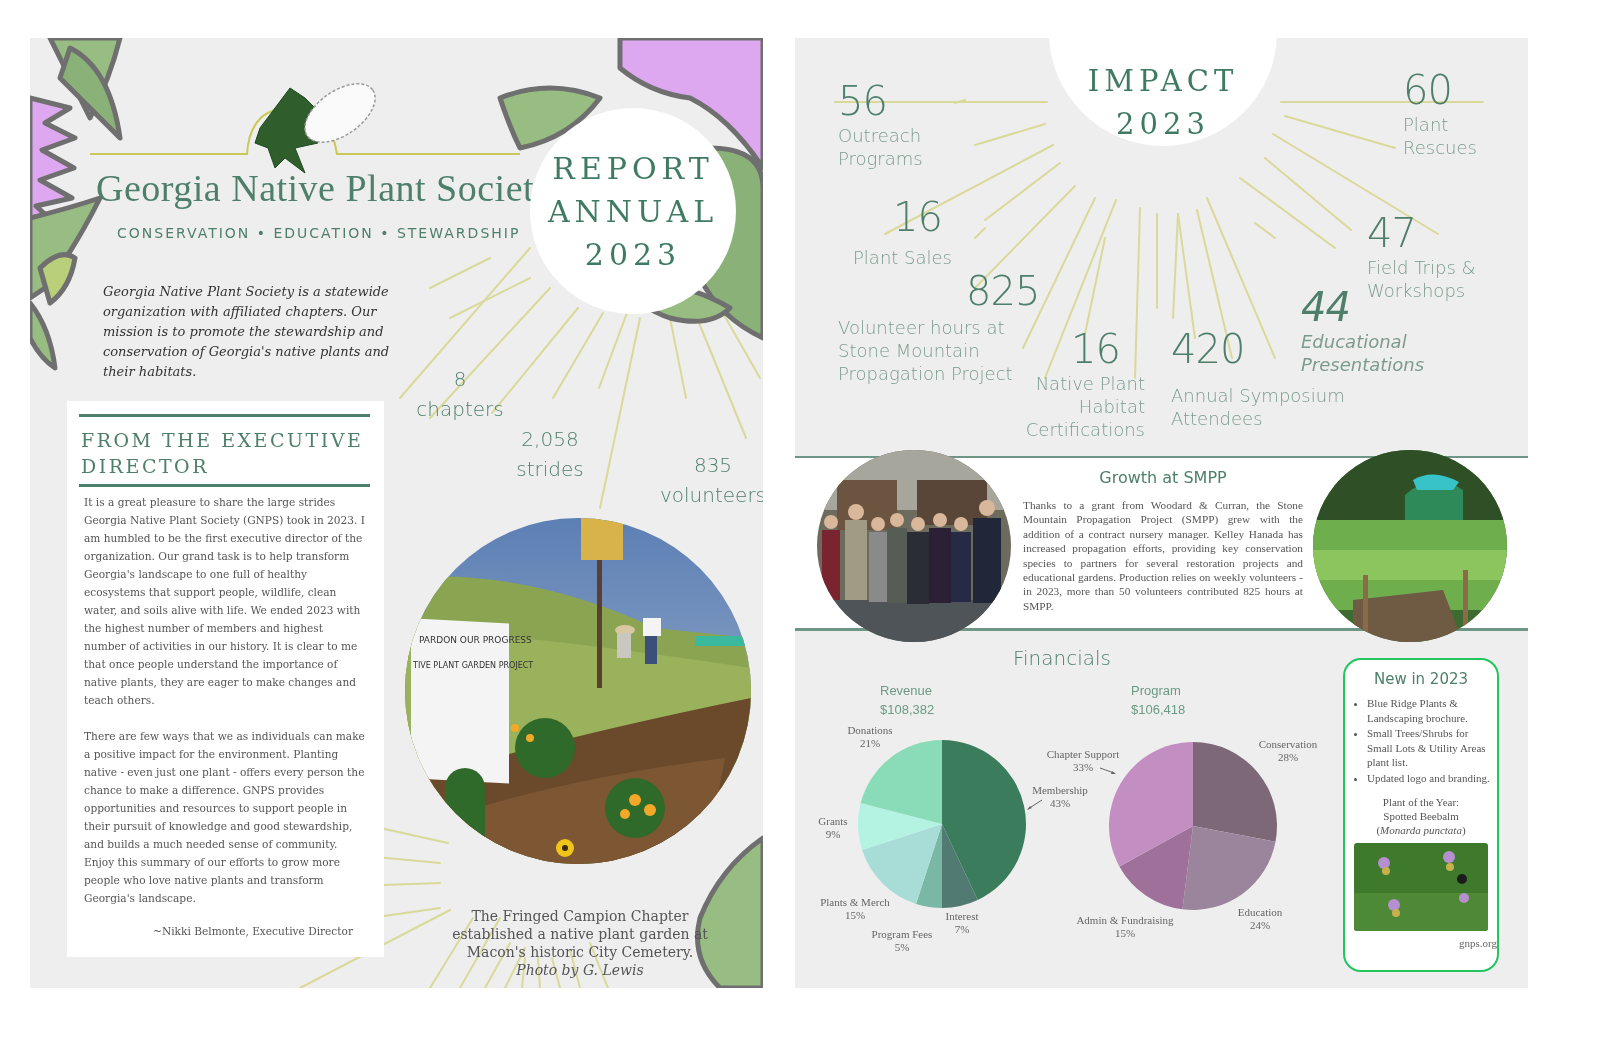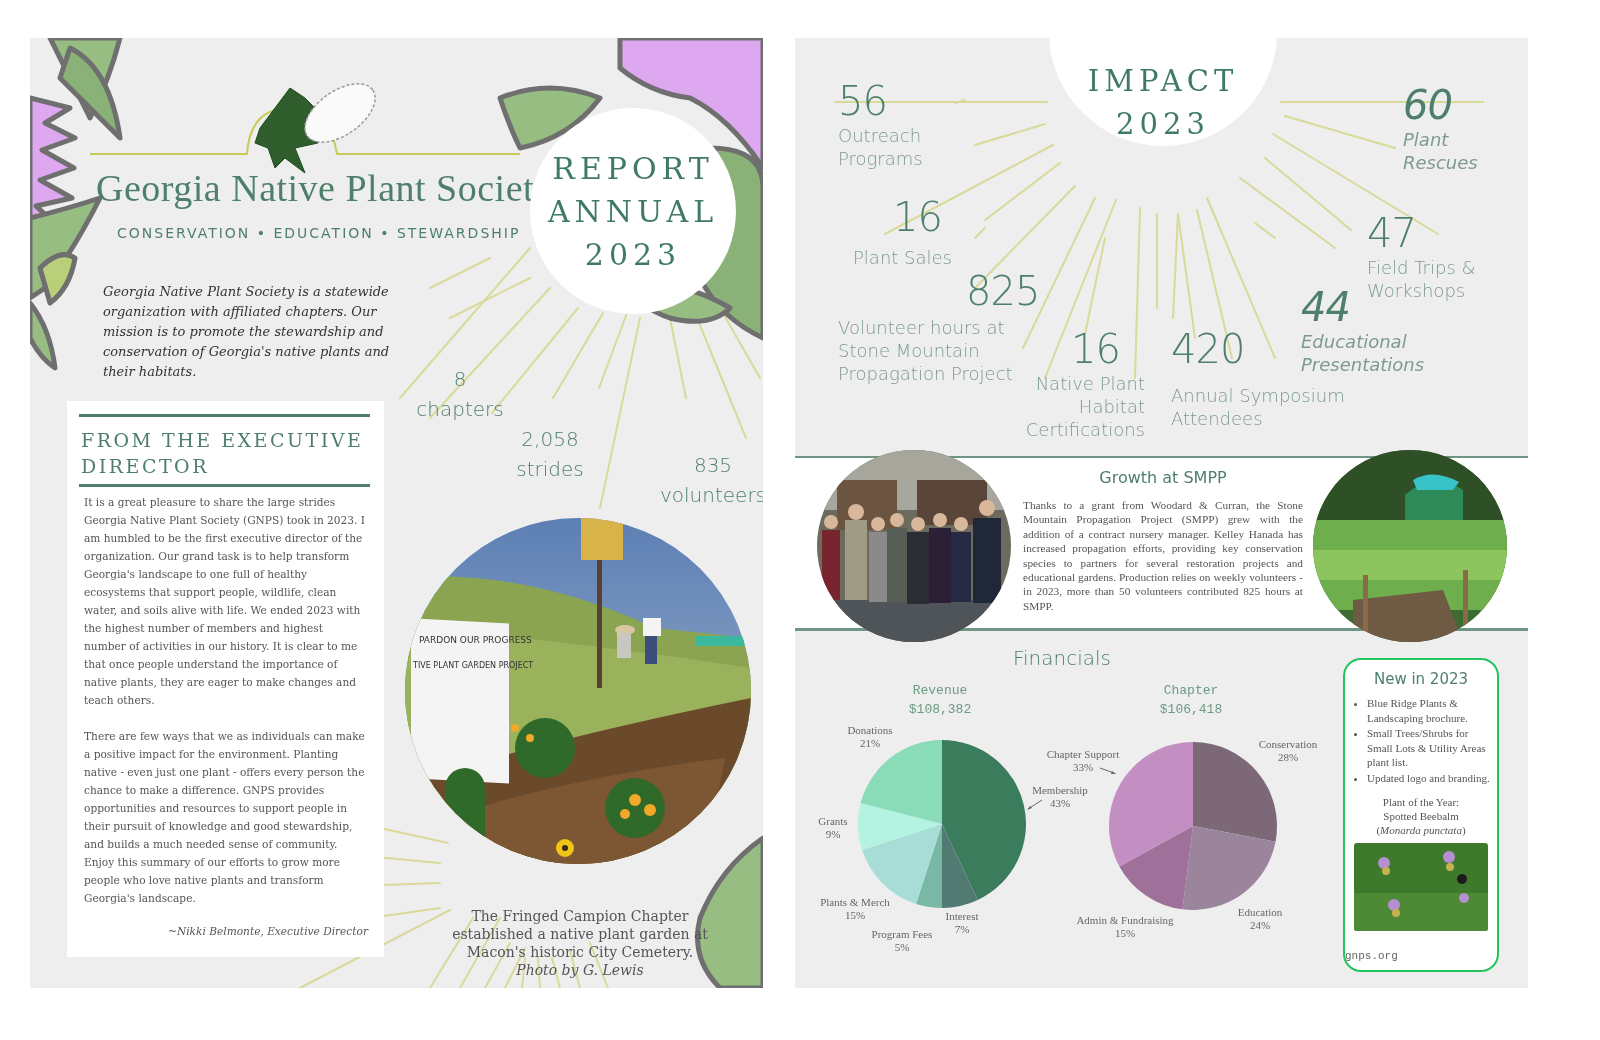--- a/index.html
+++ b/index.html
@@ -22,49 +22,49 @@
   .ar-circle { left: 500px; top: 70px; width: 206px; height: 206px; border-radius: 50%; background: #fff; display: flex; flex-direction: column; align-items: center; justify-content: center; }
   .ar-circle span { font-family: "DejaVu Serif", serif; font-size: 30px; color: #3f7a62; letter-spacing: 5px; line-height: 43px; font-weight: 300; }
 
   .stat { text-align: center; font-family: "DejaVu Sans", sans-serif; color: #4e7f6b; font-size: 20px; line-height: 30px; font-weight: 300; }
 
   .ed-card { left: 37px; top: 363px; width: 317px; height: 556px; background: #fff; }
   .ed-rule { height: 3px; background: #4e7f6b; margin: 0 14px 0 12px; }
   .ed-title { font-family: "DejaVu Serif", serif; font-size: 19px; letter-spacing: 2.5px; color: #4e7f6b; line-height: 26px; padding: 10px 14px 5px 14px; font-weight: 300; }
   .ed-body { padding: 6px 16px 0 17px; font-family: "DejaVu Serif", serif; font-size: 10.6px; line-height: 18px; color: #555; }
   .ed-body p { margin-bottom: 18px; }
-  .ed-sign { text-align: right; padding-right: 16px; font-style: italic; font-size: 10.6px; color: #555; }
+  .ed-sign { text-align: right; padding-right: 31px; font-size: 10.6px; color: #555; }
 
   .garden-photo { left: 375px; top: 480px; width: 346px; height: 346px; border-radius: 50%; overflow: hidden; }
   .garden-caption { left: 418px; top: 869px; width: 264px; text-align: center; font-size: 14px; line-height: 18px; color: #555; }
 
   
   .impact-circle { left: 254px; top: -120px; width: 228px; height: 228px; border-radius: 50%; background: #fff; text-align: center; padding-top: 142px; }
   .impact-circle div { font-family: "DejaVu Serif", serif; font-size: 29px; letter-spacing: 5px; color: #3f7a62; line-height: 43px; }
   .inum { font-family: "DejaVu Sans", sans-serif; color: #4e7f6b; font-size: 40px; font-weight: 300; line-height: 46px; letter-spacing: -1px; }
   .ilbl { font-family: "DejaVu Sans", sans-serif; color: #7c9b8d; font-size: 18px; line-height: 23px; font-weight: 300; }
 
   .band-rule { left: 0; width: 733px; height: 3px; background: #6f9585; }
   .smpp-band { left: 0; top: 420px; width: 733px; height: 173px; background: #fff; }
   .smpp-title { left: 228px; top: 430px; width: 280px; text-align: center; font-family: "DejaVu Sans", sans-serif; font-size: 16px; color: #4e7f6b; }
   .smpp-text { left: 228px; top: 460px; width: 280px; text-align: justify; font-family: "Liberation Serif", serif; font-size: 11.3px; line-height: 14.4px; color: #555; }
   .smpp-photo { border-radius: 50%; overflow: hidden; }
 
   .fin-title { left: 218px; top: 608px; font-family: "DejaVu Sans", sans-serif; font-size: 20px; color: #4e7f6b; font-weight: 300; }
-  .chart-head { text-align: center; font-family: Liberation Mono, monospace; font-size: 13px; line-height: 19px; color: #6b9b84; }
+  .chart-head { font-family: Liberation Sans, sans-serif; font-size: 13px; line-height: 19px; color: #6b9b84; }
   .pie-lbl { text-align: center; font-family: "Liberation Serif", serif; font-size: 11px; line-height: 13px; color: #666; white-space: nowrap; }
 
   .new-box { left: 548px; top: 620px; width: 156px; height: 314px; border: 2px solid #22c55e; border-radius: 18px; background: #fff; }
   .new-title { text-align: center; font-family: "DejaVu Sans", sans-serif; font-size: 15px; color: #4e7f6b; margin-top: 10px; }
   .new-list { margin: 8px 4px 0 22px; font-family: "Liberation Serif", serif; font-size: 11px; line-height: 14.5px; color: #555; }
   .new-list li { margin-bottom: 1px; }
   .poy { text-align: center; font-family: "Liberation Serif", serif; font-size: 11px; line-height: 14px; color: #555; margin-top: 10px; }
   .poy em { font-style: italic; }
   .beebalm { margin: 6px auto 0 auto; width: 134px; height: 88px; border-radius: 3px; overflow: hidden; }
-  .gnps-url { text-align: left; font-family: Liberation Mono, monospace; font-size: 11px; color: #666; margin-top: 19px; }
+  .gnps-url { text-align: right; font-family: Liberation Serif, serif; font-size: 11px; color: #666; margin-top: 6px; }
 </style>
 </head>
 <body>
 
 <div id="page-left" class="page">
 
   <div class="rays abs" style="left:0;top:0;width:733px;height:950px;">
     <svg width="733" height="950">
       <g stroke="#d9d99a" stroke-width="2" stroke-linecap="round" fill="none">
         <line x1="500" y1="210" x2="370" y2="360"></line>
@@ -245,21 +245,21 @@
   <div class="abs impact-circle">
     <div>IMPACT</div>
     <div>2023</div>
   </div>
 
   <div class="abs" style="left:43px;top:40px;">
     <div class="inum">56</div>
     <div class="ilbl">Outreach</div>
     <div class="ilbl">Programs</div>
   </div>
-  <div class="abs" style="left:608px;top:44px;font-style:italic;">
+  <div class="abs" style="left:608px;top:29px;">
     <div class="inum">60</div>
     <div class="ilbl">Plant</div>
     <div class="ilbl">Rescues</div>
   </div>
   <div class="abs" style="left:58px;top:156px;width:140px;">
     <div class="inum" style="margin-left:40px;">16</div>
     <div class="ilbl" style="margin-top:6px;">Plant Sales</div>
   </div>
   <div class="abs" style="left:572px;top:172px;">
     <div class="inum">47</div>
@@ -337,21 +337,21 @@
     </svg>
   </div>
 
   <div class="abs fin-title">Financials</div>
 
   <div class="abs chart-head" style="left:85px;top:643px;width:120px;">
     <div>Revenue</div>
     <div>$108,382</div>
   </div>
   <div class="abs chart-head" style="left:336px;top:643px;width:120px;">
-    <div>Chapter</div>
+    <div>Program</div>
     <div>$106,418</div>
   </div>
 
   <div class="abs" style="left:61px;top:700px;width:172px;height:172px;">
     <svg id="pie-revenue" width="172" height="172" viewBox="-86 -86 172 172">
         <path d="M0 0 L0 -84 A84 84 0 0 1 35.76546049146612 76.00547240714563 Z" fill="#3b7c5c"></path>
         <path d="M0 0 L35.76546049146612 76.00547240714563 A84 84 0 0 1 1.0287033112837767e-14 84 Z" fill="#507a72"></path>
         <path d="M0 0 L1.0287033112837767e-14 84 A84 84 0 0 1 -25.95742752749557 79.8887473687929 Z" fill="#7ab8a6"></path>
         <path d="M0 0 L-25.95742752749557 79.8887473687929 A84 84 0 0 1 -79.88874736879289 25.957427527495597 Z" fill="#a7ddd6"></path>
         <path d="M0 0 L-79.88874736879289 25.957427527495597 A84 84 0 0 1 -81.36098553480501 -20.889950521847815 Z" fill="#b4f2e2"></path>

